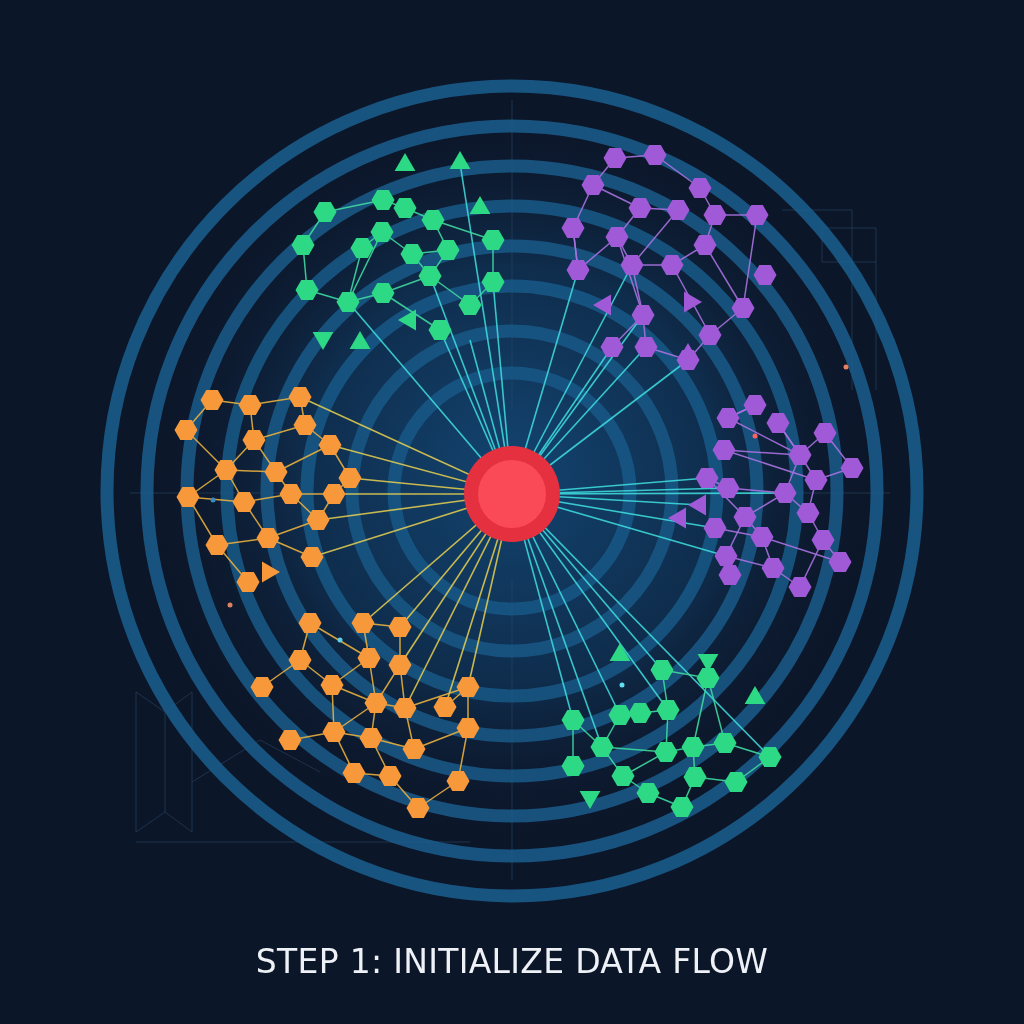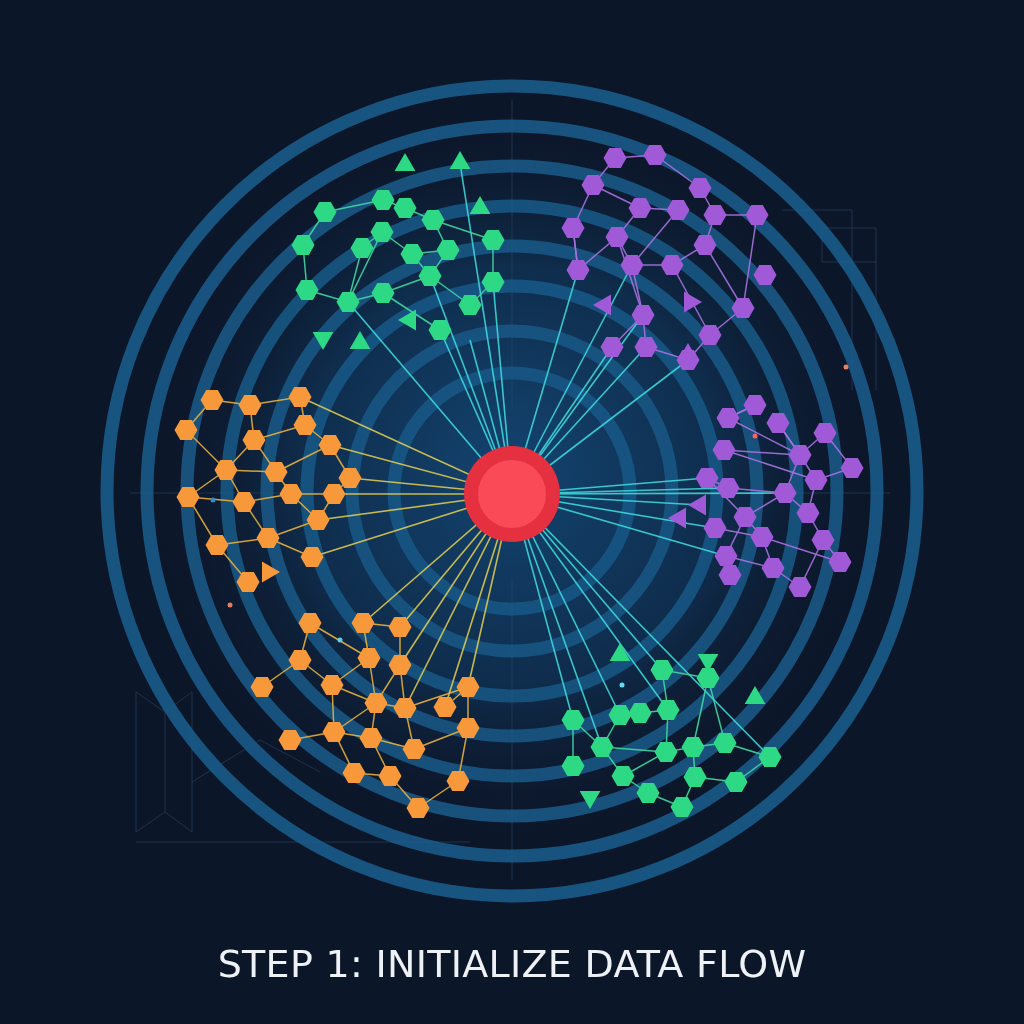--- a/index.html
+++ b/index.html
@@ -5,21 +5,21 @@
   html, body { margin: 0; padding: 0; }
   body {
     width: 1024px; height: 1024px; overflow: hidden;
     background: #0c1629;
     font-family: "DejaVu Sans", "Liberation Sans", sans-serif;
   }
   .stage { position: relative; width: 1024px; height: 1024px; }
   svg.diagram { position: absolute; left: 0; top: 0; width: 1024px; height: 1024px; }
   .caption {
     position: absolute; left: 0; top: 942px; width: 1024px;
-    text-align: center; color: #eef2f7; font-size: 38px; letter-spacing: 0.3px;
+    text-align: center; color: #eef2f7; font-size: 33px; letter-spacing: 0.3px;
     font-family: "DejaVu Sans", sans-serif;
   }
 </style>
 </head>
 <body>
 
 <div class="stage">
   <svg class="diagram" id="diagram" viewBox="0 0 1024 1024" xmlns="http://www.w3.org/2000/svg">
     <defs>
       <radialGradient id="bgGlow" cx="50%" cy="48%" r="45%">

